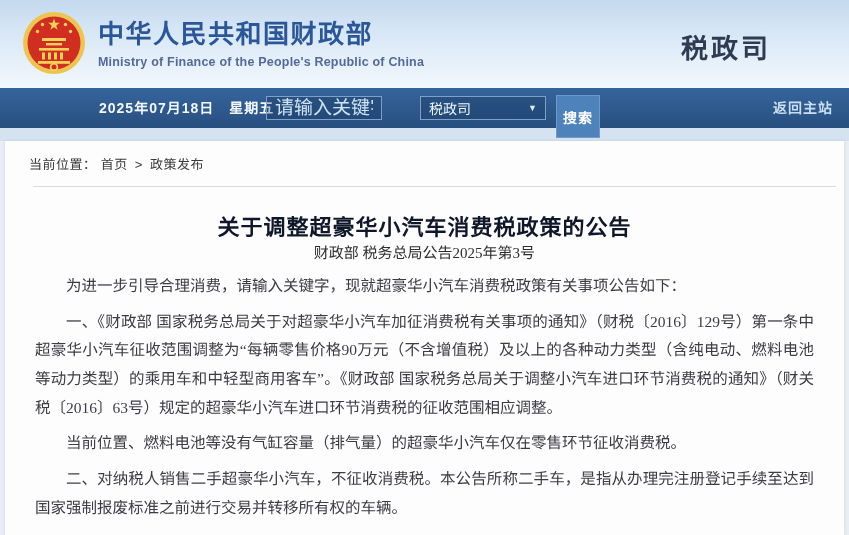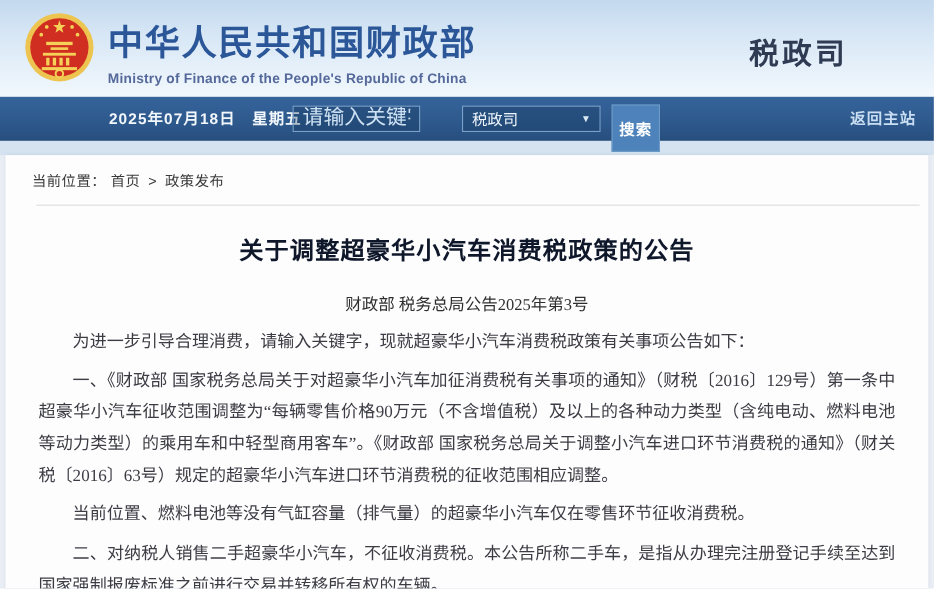--- a/index.html
+++ b/index.html
@@ -15,21 +15,21 @@
     height: 88px;
     background: linear-gradient(180deg, #c3d9ee 0%, #d9e8f6 40%, #f2f8fd 100%);
     position: relative;
   }
   .emblem {
     position: absolute; left: 22px; top: 11px; width: 64px; height: 64px;
   }
   .emblem svg { width: 100%; height: 100%; }
   .title-block { position: absolute; left: 98px; top: 13px; }
   .site-title {
-    font-size: 32px; font-weight: bold;
+    font-size: 26px; font-weight: bold;
     color: var(--header-title-blue, #2b5799);
     letter-spacing: 1.5px;
   }
   .site-subtitle {
     font-size: 12.5px; font-weight: bold;
     color: var(--header-subtitle-blue, #55699a);
     margin-top: 5px; letter-spacing: 0.2px;
   }
   .dept-title {
     position: absolute; right: 78px; top: 27px;
@@ -91,21 +91,21 @@
   .breadcrumb .sep { margin: 0 3px; }
   .divider {
     border: none; border-top: 1px solid #dcdcdc;
     margin: 13px 8px 0 28px;
   }
   .article-title {
     text-align: center; font-size: 22px; font-weight: bold;
     color: #0f172a; margin: 22px 60px 0; letter-spacing: 1px;
   }
   .doc-number {
-    text-align: center; font-size: 15px; color: #2e2e2e; margin-top: 24px;
+    text-align: center; font-size: 15px; color: #2e2e2e; margin-top: 0;
     font-family: "Liberation Serif", serif;
   }
   .article-body {
     padding: 3px 30px 0; font-size: 15.5px; color: #3c3c44;
     line-height: 1.85; text-align: justify;
     font-family: "Liberation Serif", serif;
   }
   .article-body p { text-indent: 2em; margin: 7px 0; }
 </style>
 </head>

